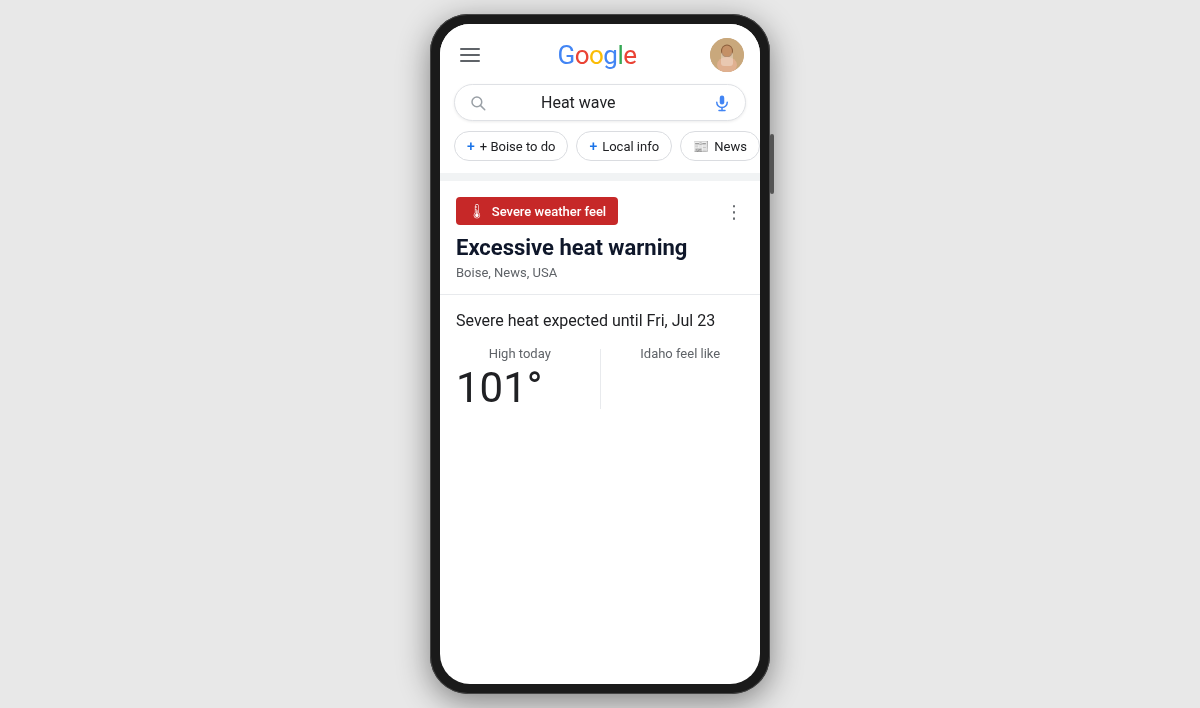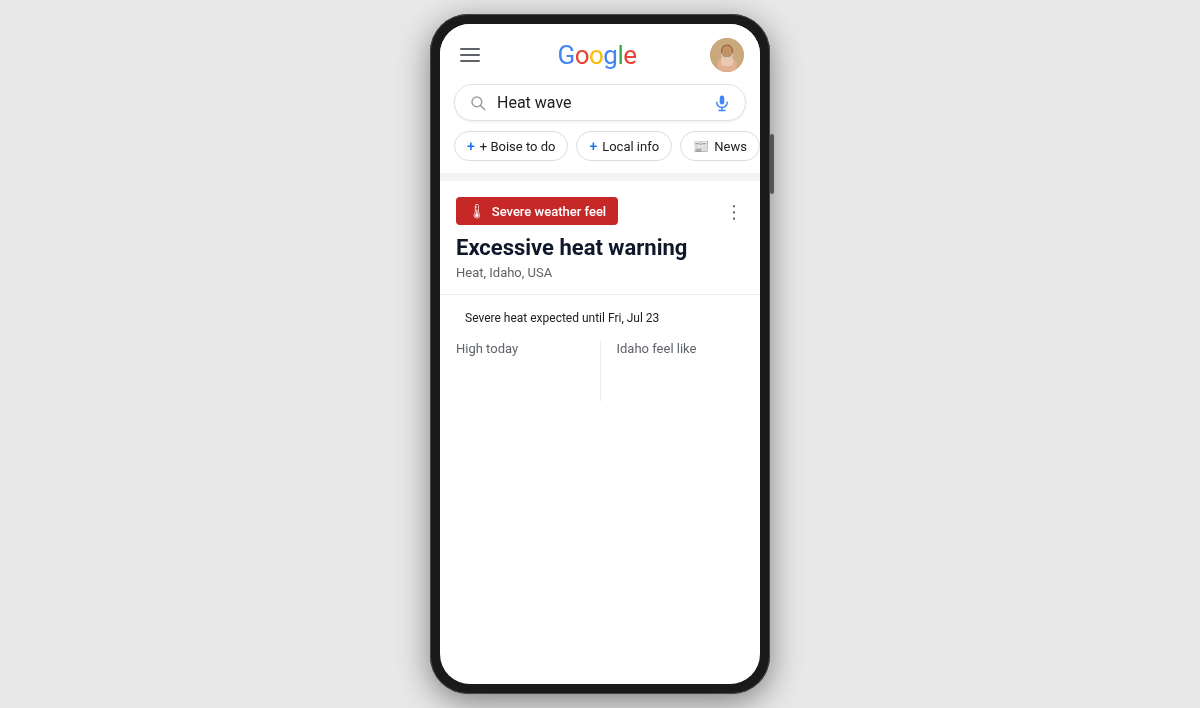--- a/index.html
+++ b/index.html
@@ -99,20 +99,21 @@
     
     .search-bar {
       margin: 4px 14px 10px 14px;
       border: 1px solid #dfe1e5;
       border-radius: 24px;
       display: flex;
       align-items: center;
       padding: 8px 14px;
       background: #fff;
       box-shadow: 0 1px 3px rgba(0,0,0,0.08);
+      gap: 44px;
     }
     .search-icon-wrap {
       color: #9aa0a6;
       margin-right: 10px;
       font-size: 16px;
       display: flex;
       align-items: center;
     }
     .search-text {
       flex: 1;
@@ -217,37 +218,37 @@
       height: 1px;
       background: #e8eaed;
       margin: 0 -16px;
     }
 
     
     .weather-info {
       padding-top: 16px;
     }
     .heat-expected {
-      font-size: 12px;
+      font-size: 16px;
       color: #202124;
       margin-bottom: 16px;
       font-weight: 400;
-      margin-left: 9px;
     }
     .temp-row {
       display: flex;
       align-items: flex-start;
     }
     .temp-block {
       flex: 1;
     }
     .temp-label {
       font-size: 13px;
       color: #5f6368;
       margin-bottom: 2px;
+      text-align: center;
     }
     .temp-value {
       font-size: 42px;
       font-weight: 400;
       color: #202124;
     }
     .temp-divider {
       width: 1px;
       height: 60px;
       background: #e8eaed;
@@ -328,29 +329,30 @@
 
       <div class="alert-row">
         <div class="alert-badge">
           <span class="alert-thermometer">🌡</span>
           <span>Severe weather feel</span>
         </div>
         <div class="more-options">⋮</div>
       </div>
 
       <div class="warning-title">Excessive heat warning</div>
-      <div class="warning-location">Heat, Idaho, USA</div>
+      <div class="warning-location">Boise, News, USA</div>
 
       <div class="card-divider"></div>
 
       <div class="weather-info">
         <div class="heat-expected">Severe heat expected until Fri, Jul 23</div>
         <div class="temp-row">
           <div class="temp-block">
             <div class="temp-label">High today</div>
+            <div class="temp-value">101°</div>
           </div>
           <div class="temp-divider"></div>
           <div class="temp-block">
             <div class="temp-label">Idaho feel like</div>
           </div>
         </div>
       </div>
 
     </div>
 

